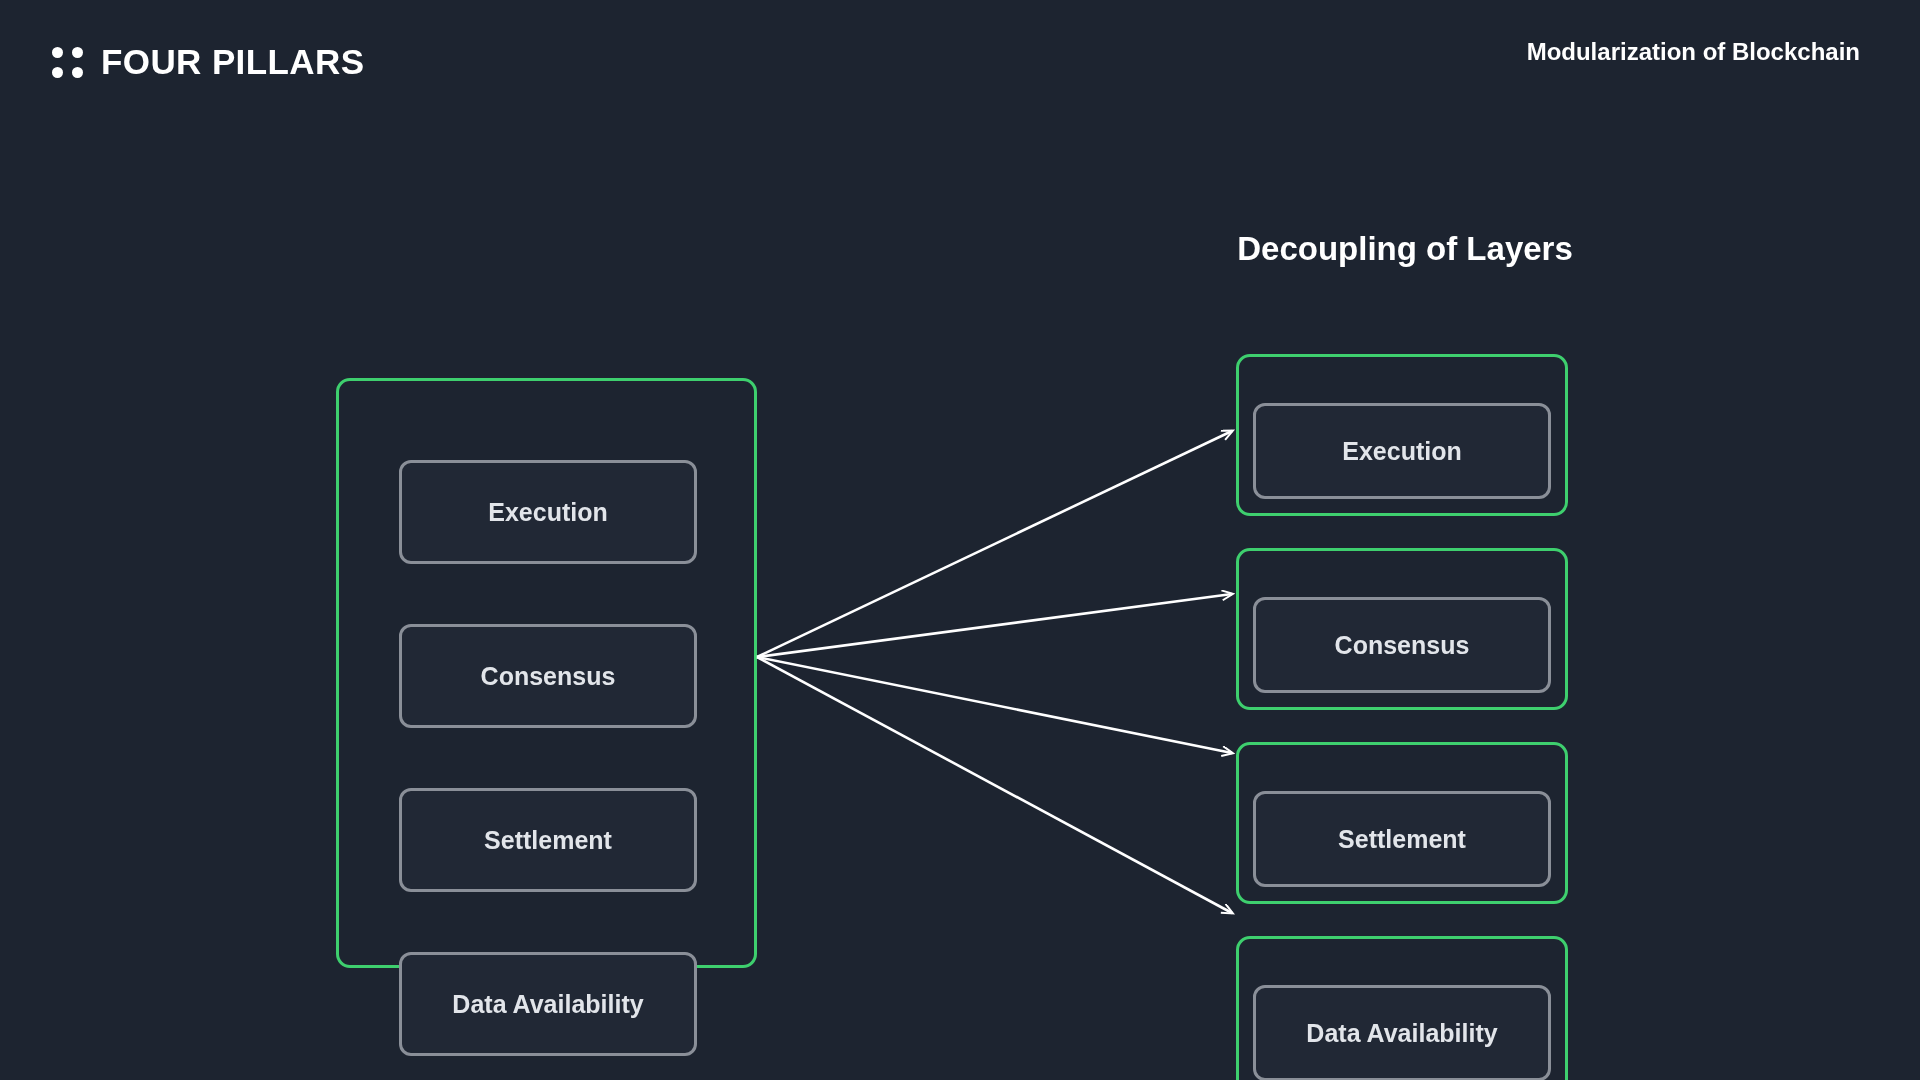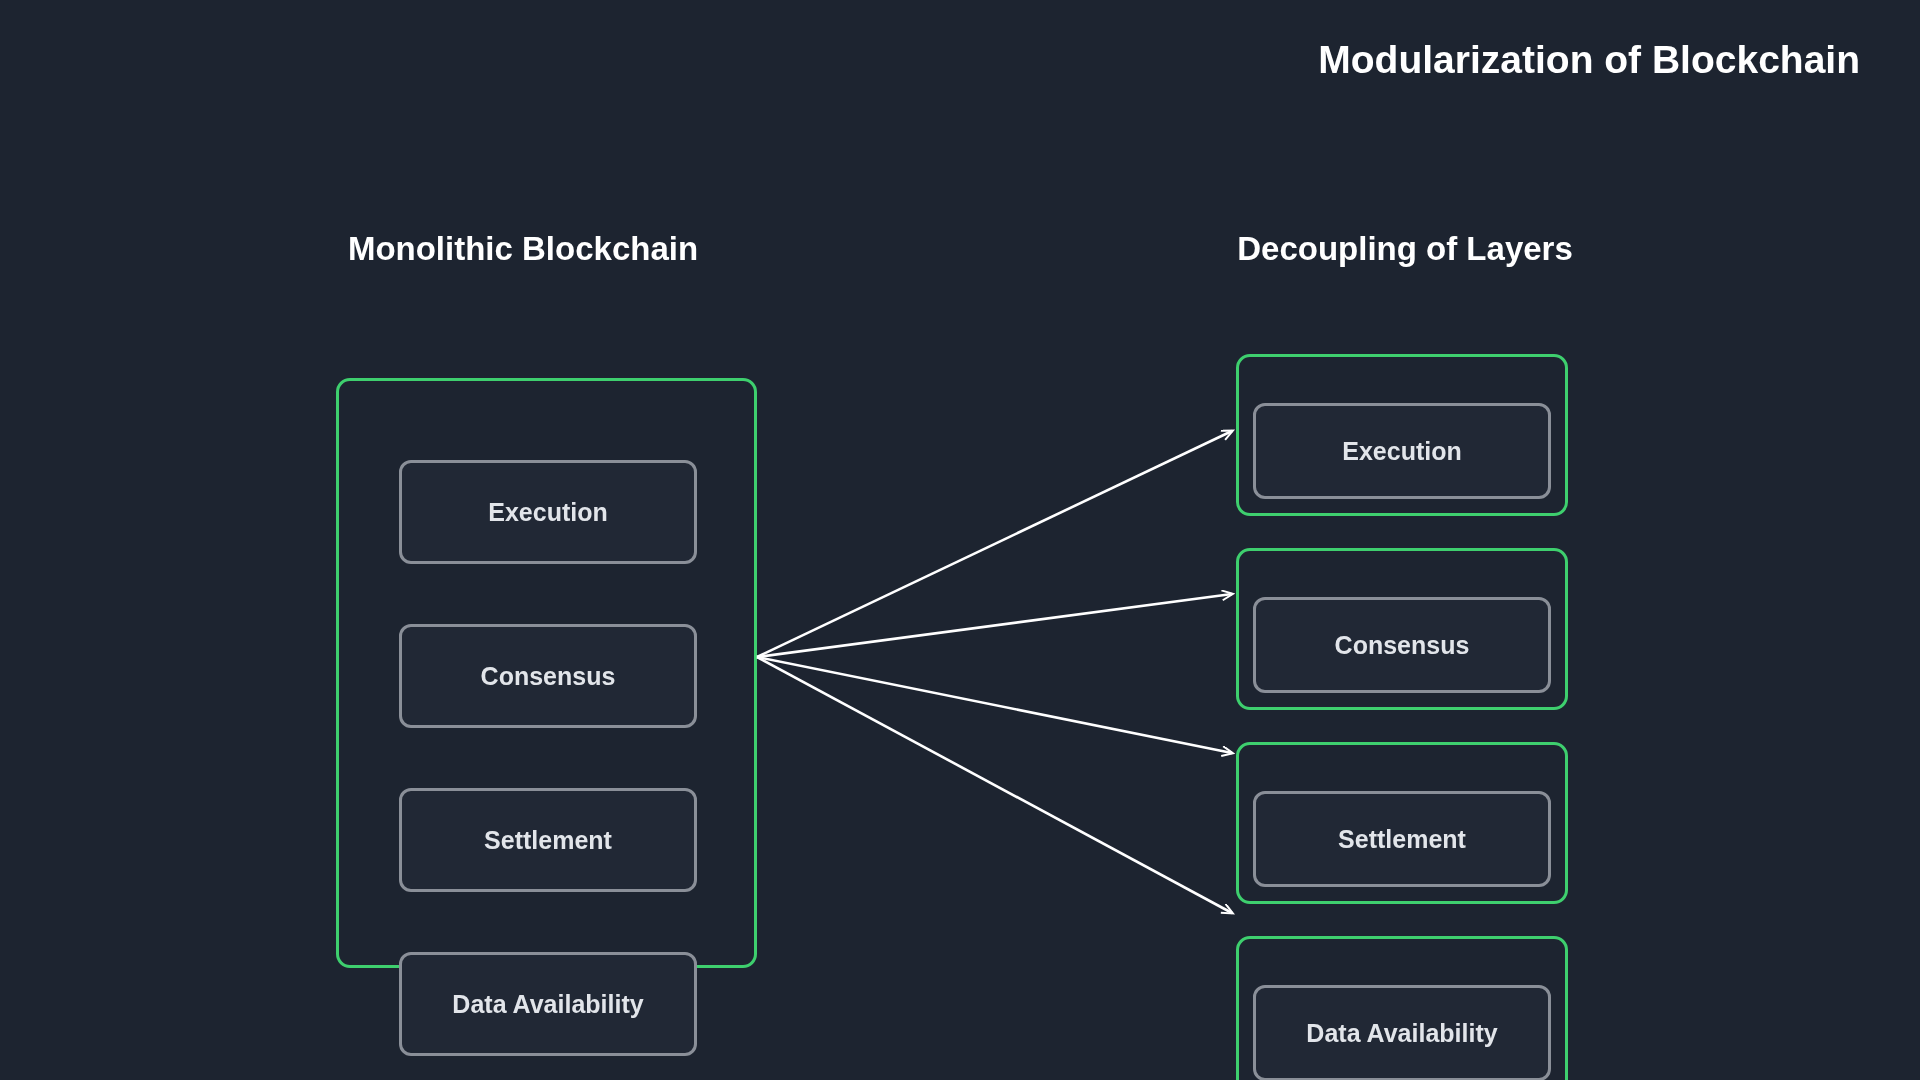--- a/index.html
+++ b/index.html
@@ -49,21 +49,21 @@
     font-weight: bold;
     letter-spacing: 0.4px;
     color: #ffffff;
     white-space: nowrap;
   }
 
   .deck-title {
     position: absolute;
     right: 60px;
     top: 38px;
-    font-size: 39px;
+    font-size: 24px;
     font-weight: bold;
     color: #ffffff;
     white-space: nowrap;
     text-align: right;
   }
 
   
   .col-heading {
     position: absolute;
     font-size: 33px;
@@ -145,24 +145,32 @@
     width: 1920px;
     height: 1080px;
     pointer-events: none;
   }
 </style>
 </head>
 <body>
 
 <div id="slide">
 
+  <div class="brand">
+    <span class="brand-mark">
+      <i></i>
+        <i></i>
+        <i></i>
+        <i></i>
+    </span>
+    <span class="brand-name">FOUR PILLARS</span>
+  </div>
 
   <div class="deck-title">Modularization of Blockchain</div>
 
-  <div id="heading-left" class="col-heading">Monolithic Blockchain</div>
 
   <div id="heading-right" class="col-heading">Decoupling of Layers</div>
 
   <div id="monolith">
     <div class="stack">
       <div class="layer-box">
         <span class="layer-label">Execution</span>
       </div>
       <div class="layer-box">
         <span class="layer-label">Consensus</span>

